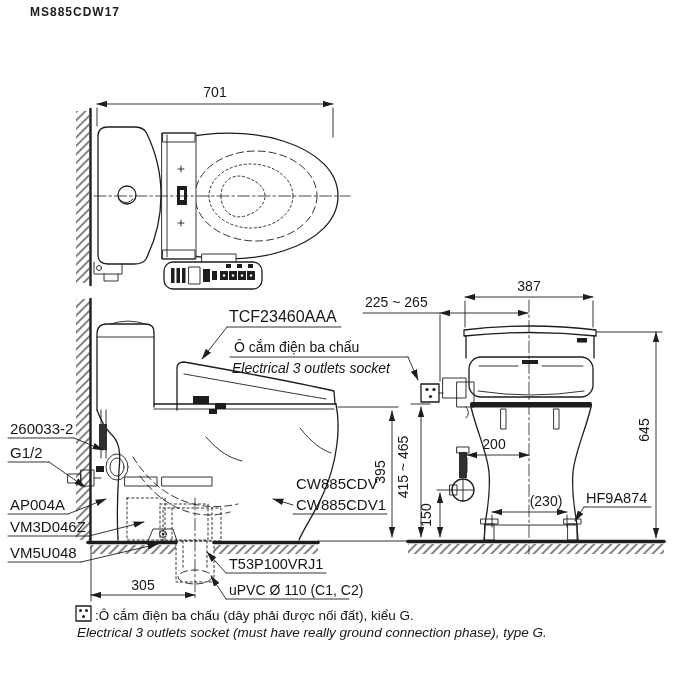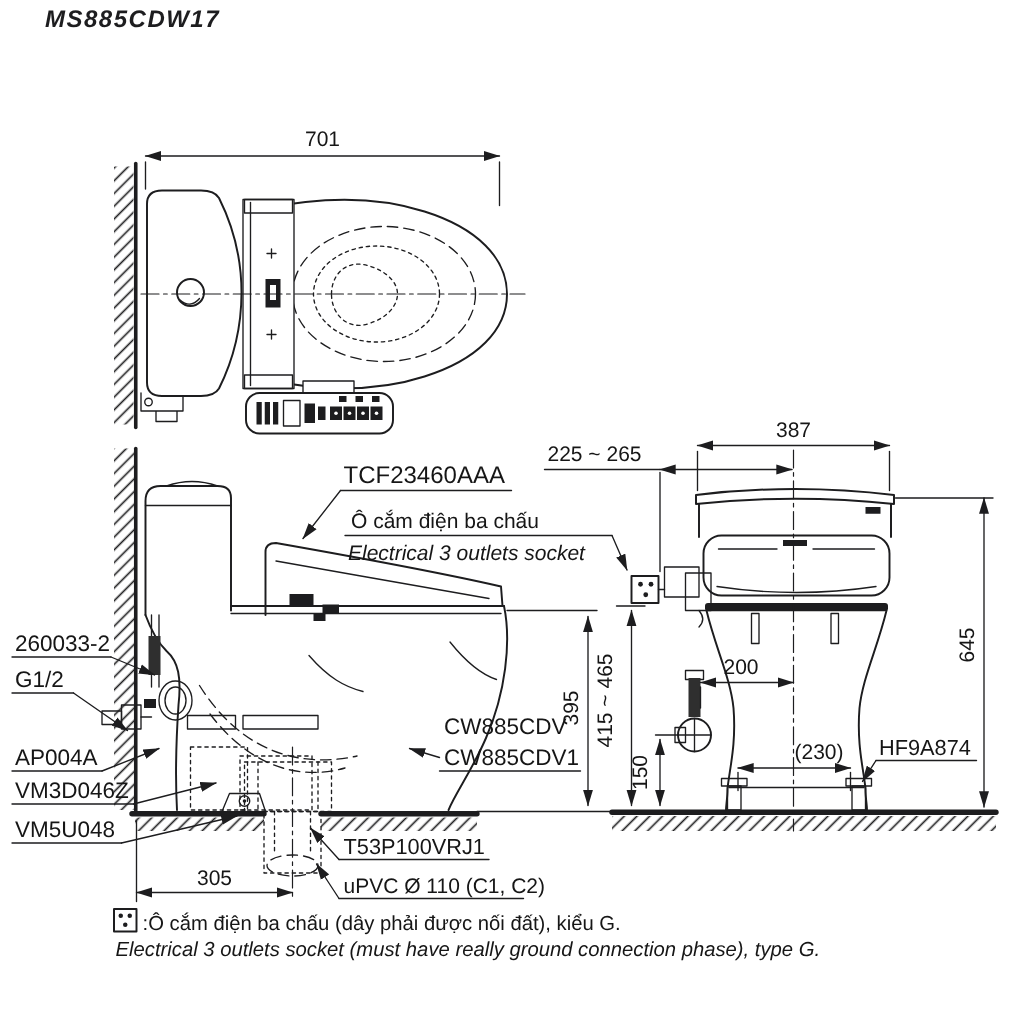--- a/index.html
+++ b/index.html
@@ -1,19 +1,19 @@
 <!DOCTYPE html>
 <html><head>
 <meta charset="utf-8">
 <style>
   html,body{margin:0;padding:0;background:#fff;}
   .page{position:relative;width:677px;height:677px;background:#fff;overflow:hidden;
         font-family:"Liberation Sans","DejaVu Sans",sans-serif;}
-  .title{position:absolute;left:30px;top:5px;font-size:16px;font-weight:bold;
-         font-style:italic;letter-spacing:1px;color:#1d1d1f;}
+  .title{position:absolute;left:30px;top:5px;font-size:12px;font-weight:bold;
+         letter-spacing:1px;color:#1d1d1f;}
   svg{position:absolute;left:0;top:0;}
   .s{stroke:#1d1d1f;fill:none;stroke-width:1.3;stroke-linecap:round;stroke-linejoin:round;}
   .t{stroke-width:.9;}
   .d1{stroke-dasharray:2.2 2.6;}
   .d2{stroke-dasharray:7 4;}
   .cl{stroke-dasharray:12 3 2.5 3;stroke-width:.8;}
   .w2{stroke-width:2.4;}
   .w3{stroke-width:3.6;}
   .f{fill:#1d1d1f;stroke:none;}
   .wf{fill:#fff;}

